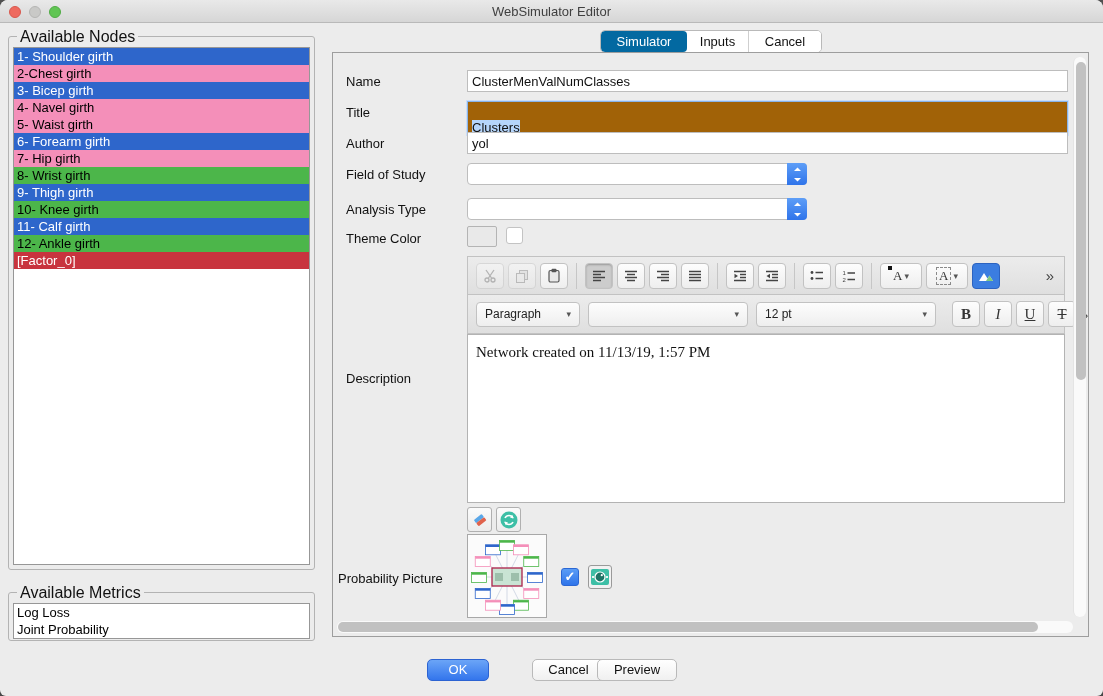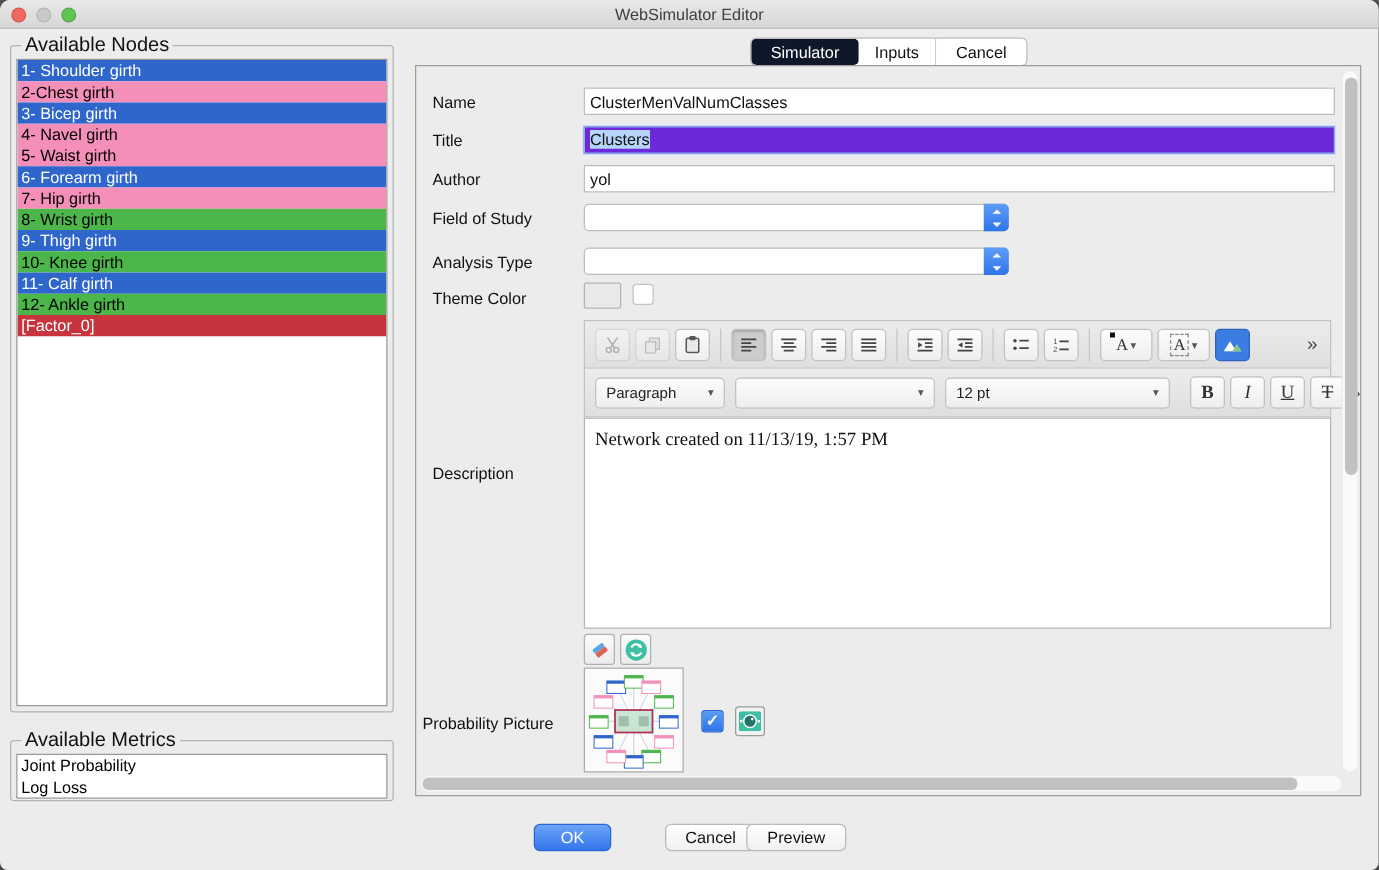--- a/index.html
+++ b/index.html
@@ -43,36 +43,36 @@
   
   .tabbar {
     position:absolute; left:600px; top:30px; height:23px; display:flex;
     background:#fff; border:1px solid #b9b9b9; border-radius:5px; overflow:hidden;
   }
   .tab {
     height:21px; line-height:21px; font-size:13px; color:#111; text-align:center;
     padding:0 12px; border-right:1px solid #cfcfcf; background:#fff; cursor:default;
   }
   .tab:last-child { border-right:none; }
-  .tab.selected { background:#0f172a; color:#fff; border-radius:4px; border-right:none; }
+  .tab.selected { background:#0369a1; color:#fff; border-radius:4px; border-right:none; }
 
   
   #panel {
     position:absolute; left:332px; top:52px; width:757px; height:585px;
     border:1px solid #9d9d9d; background:#ececec;
   }
   .flabel { position:absolute; font-size:13px; color:#111; }
   .tinput {
     position:absolute; height:22px; background:#fff; border:1px solid #bdbdbd;
     font-family:"Liberation Sans",sans-serif; font-size:13px; padding:0 4px; color:#111;
   }
   #title-input {
-    position:absolute; height:22px; background:#6d28d9;
+    position:absolute; height:22px; background:#a16207;
     border:1px solid #8ab4e8; box-shadow:0 0 0 1px #c9defa;
-    font-size:13px; line-height:20px; padding:0 4px; color:#111;
+    font-size:13px; line-height:20px; padding:16px 4px; color:#111;
   }
   #title-input .sel { background:#b5d5fb; }
   .combo {
     position:absolute; height:22px; width:340px; background:#fff;
     border:1px solid #bdbdbd; border-radius:4px;
   }
   .combo .stepper {
     position:absolute; right:-1px; top:-1px; width:20px; height:22px;
     background:linear-gradient(#5e9ef7,#2f74ea); border-radius:0 4px 4px 0;
     display:flex; flex-direction:column; align-items:center; justify-content:center; gap:1px;
@@ -203,22 +203,22 @@
         <div class="list-item" style="background: rgb(76, 182, 74); color: rgb(0, 0, 0);">10- Knee girth</div>
         <div class="list-item" style="background: rgb(46, 102, 203); color: rgb(255, 255, 255);">11- Calf girth</div>
         <div class="list-item" style="background: rgb(76, 182, 74); color: rgb(0, 0, 0);">12- Ankle girth</div>
         <div class="list-item" style="background: rgb(200, 52, 62); color: rgb(255, 255, 255);">[Factor_0]</div>
       </div>
   </div>
 
   <div class="groupbox" id="metrics-group">
     <span class="gb-title">Available Metrics</span>
     <div class="listbox" id="metrics-list">
+        <div class="list-item">Log Loss</div>
         <div class="list-item">Joint Probability</div>
-        <div class="list-item">Log Loss</div>
       </div>
   </div>
 
   <div class="tabbar">
     <div class="tab selected" style="width:86px;">Simulator</div>
     <div class="tab" style="width:62px;">Inputs</div>
     <div class="tab" style="width:72px;">Cancel</div>
   </div>
 
   <div id="panel">

